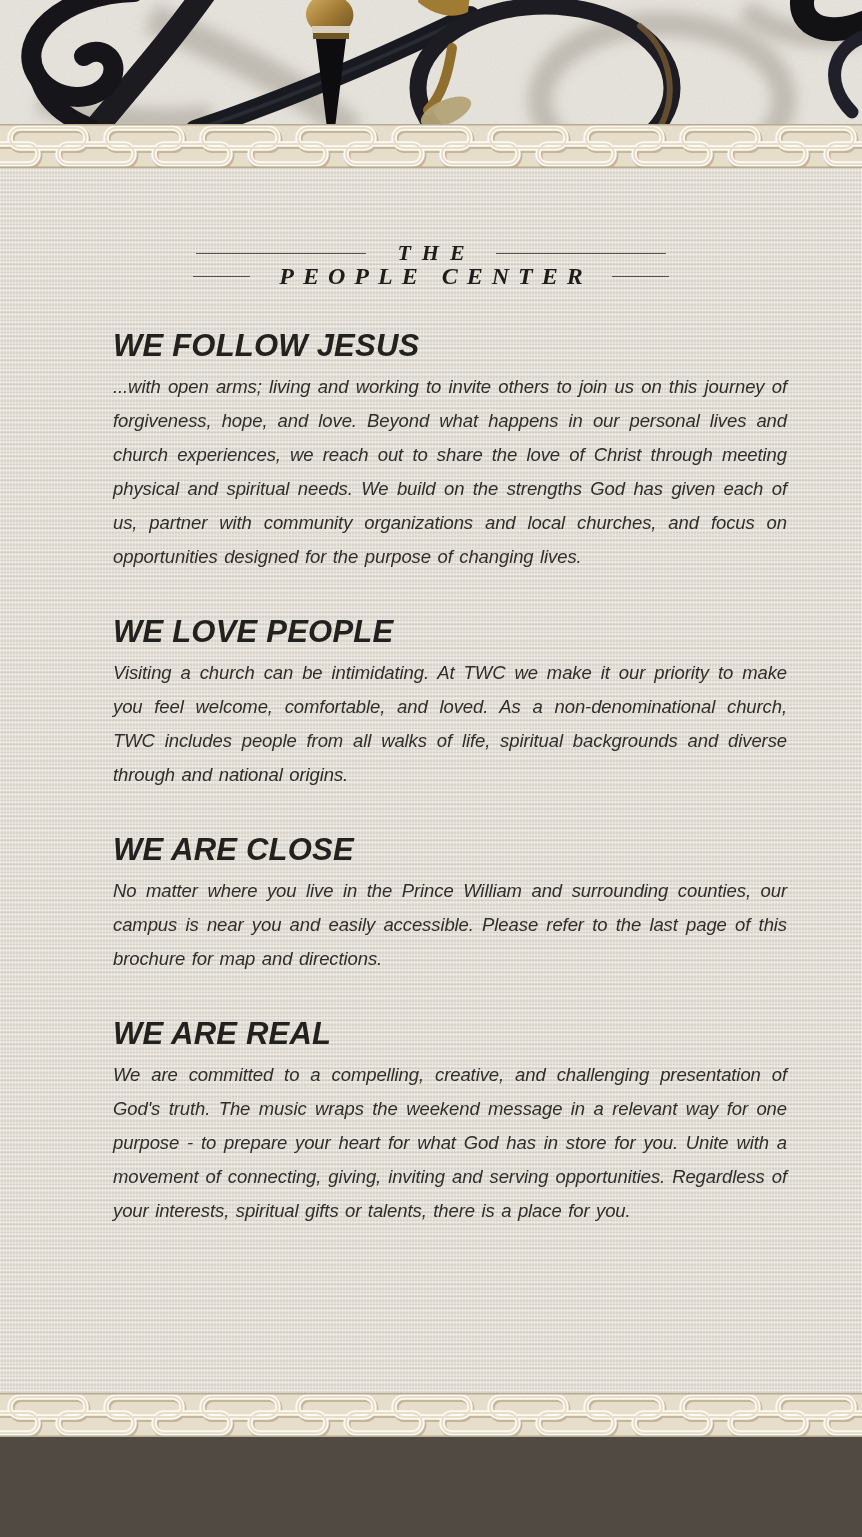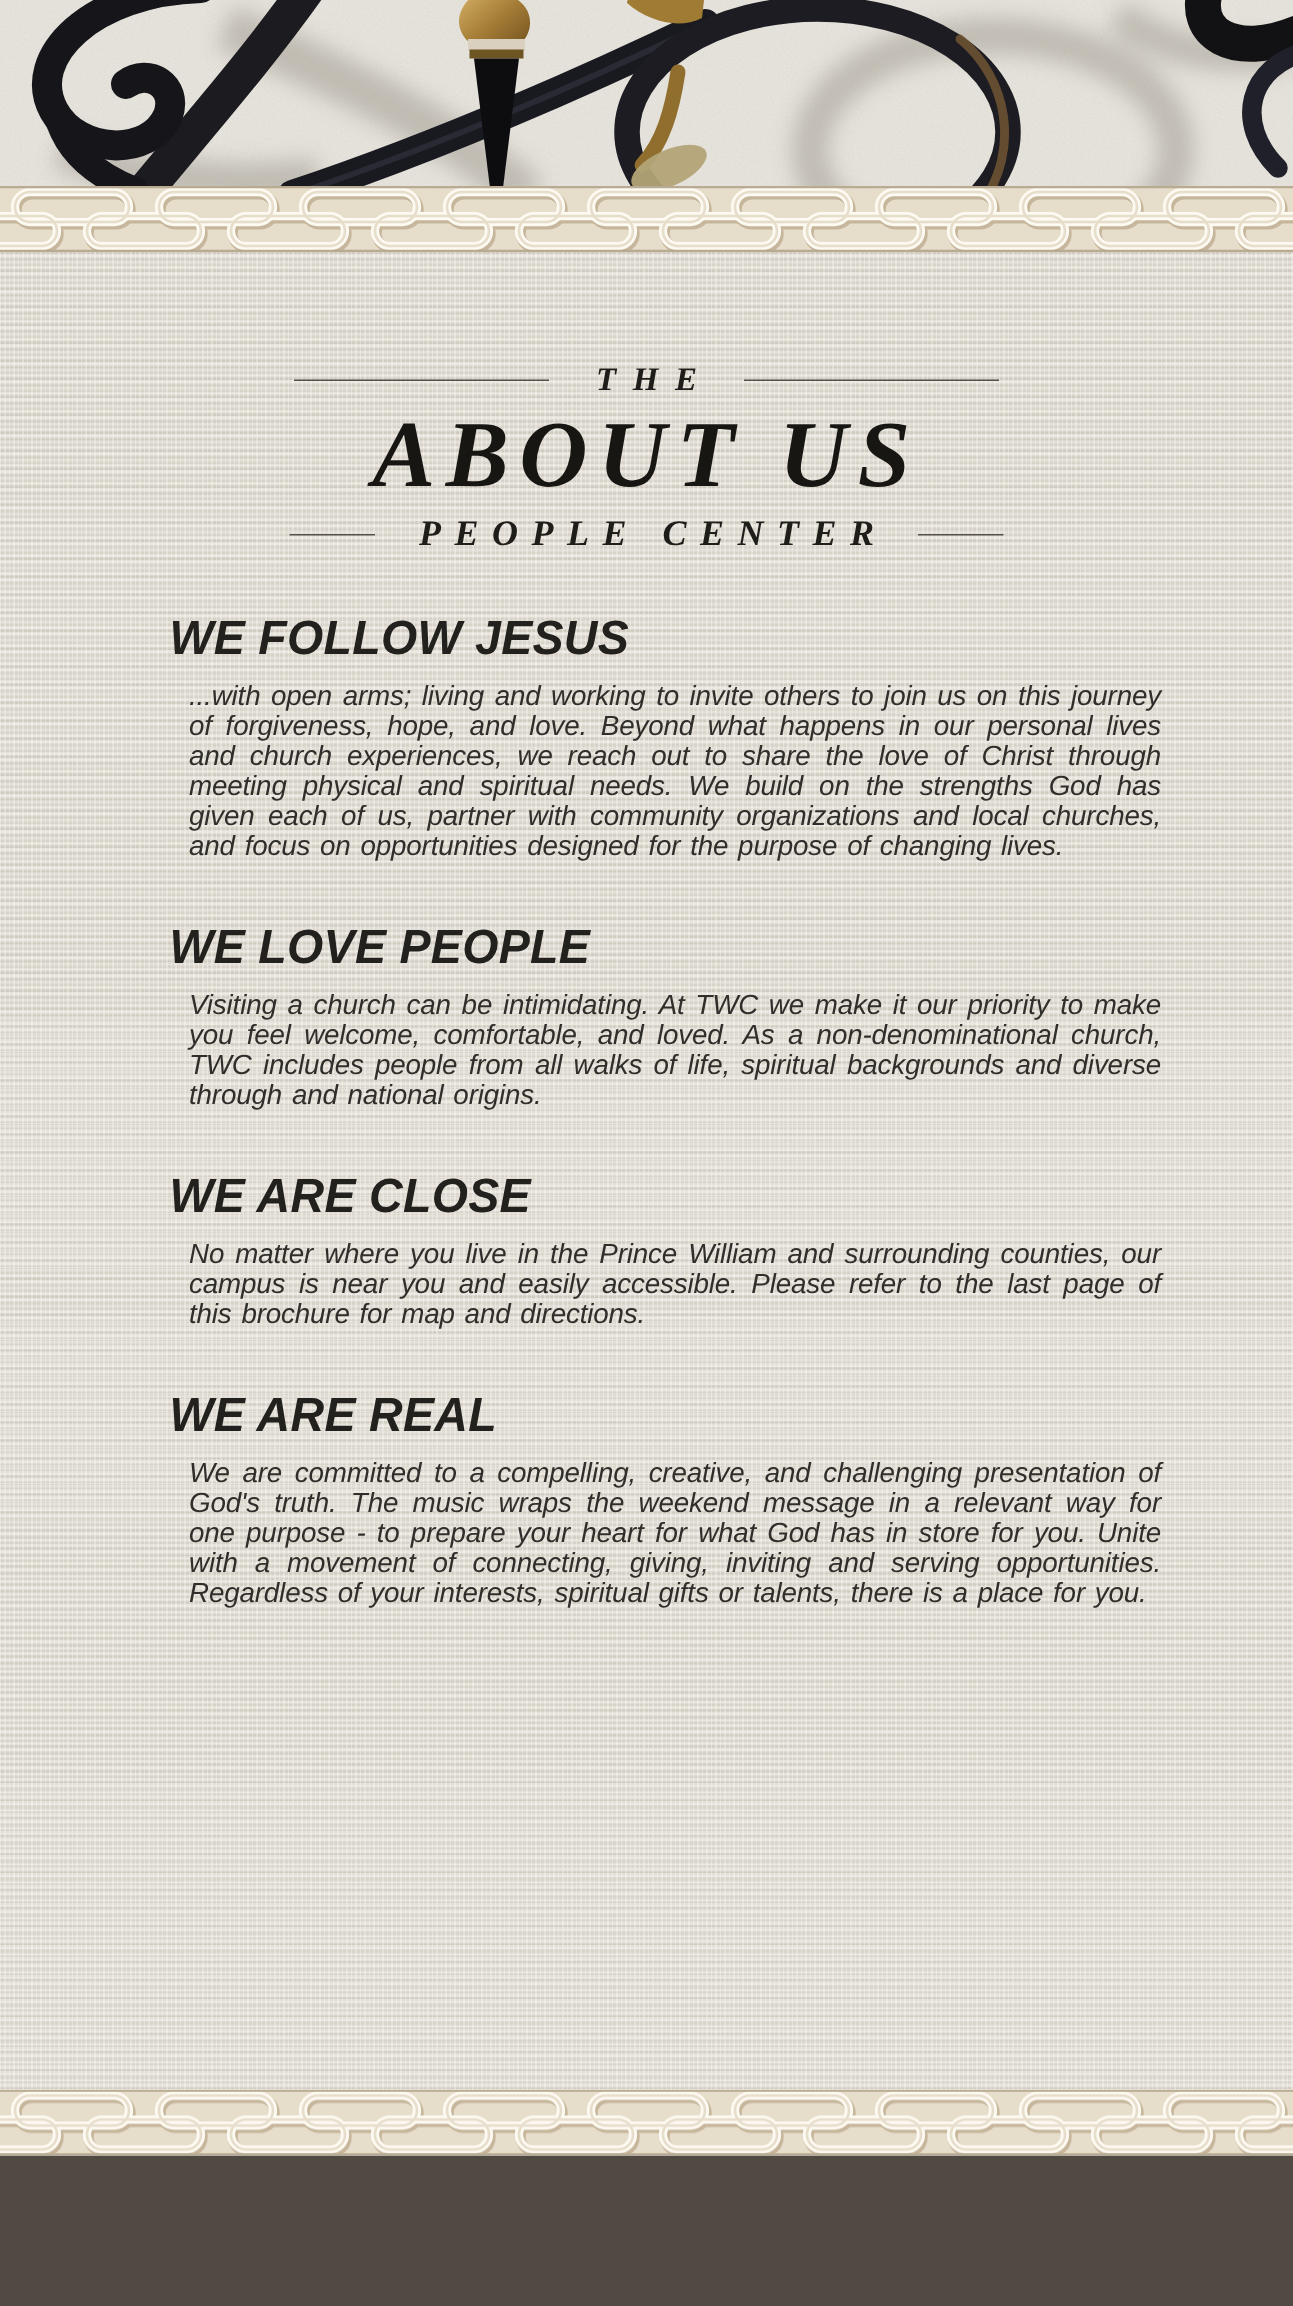--- a/index.html
+++ b/index.html
@@ -45,21 +45,21 @@
     letter-spacing:9px;text-indent:9px;line-height:1;
   }
   
   .content{padding:0 75px 0 113px;}
   .section h2{
     font-family:"Liberation Sans",sans-serif;font-weight:700;font-size:32px;
     color:#23211e;margin:41px 0 9px;letter-spacing:.2px;
     transform:scaleX(.97);transform-origin:left center;line-height:1;
   }
   .section p{
-    margin:13px;font-size:18.5px;line-height:20px;color:#302e2a;
+    margin:0;font-size:18.5px;line-height:34px;color:#302e2a;
     text-align:justify;word-spacing:1.5px;letter-spacing:-.1px;
   }
   
   .footer-bar{height:100px;background:#514a43;}
 </style>
 </head>
 <body>
 
 <div class="page">
 
@@ -142,21 +142,20 @@
   </div>
 
   <div class="paper">
 
     <header class="masthead">
       <div class="rule-row">
         <span class="rule rule-long"></span>
         <span class="kicker">THE</span>
         <span class="rule rule-long"></span>
       </div>
-      <h1 class="title">ABOUT US</h1>
       <div class="rule-row">
         <span class="rule rule-short"></span>
         <span class="subtitle">PEOPLE CENTER</span>
         <span class="rule rule-short"></span>
       </div>
     </header>
 
     <main class="content">
 
       <section class="section">

